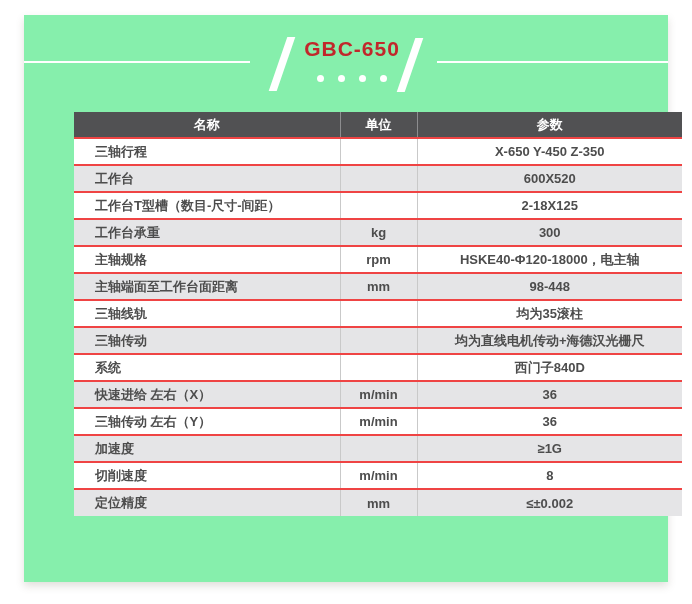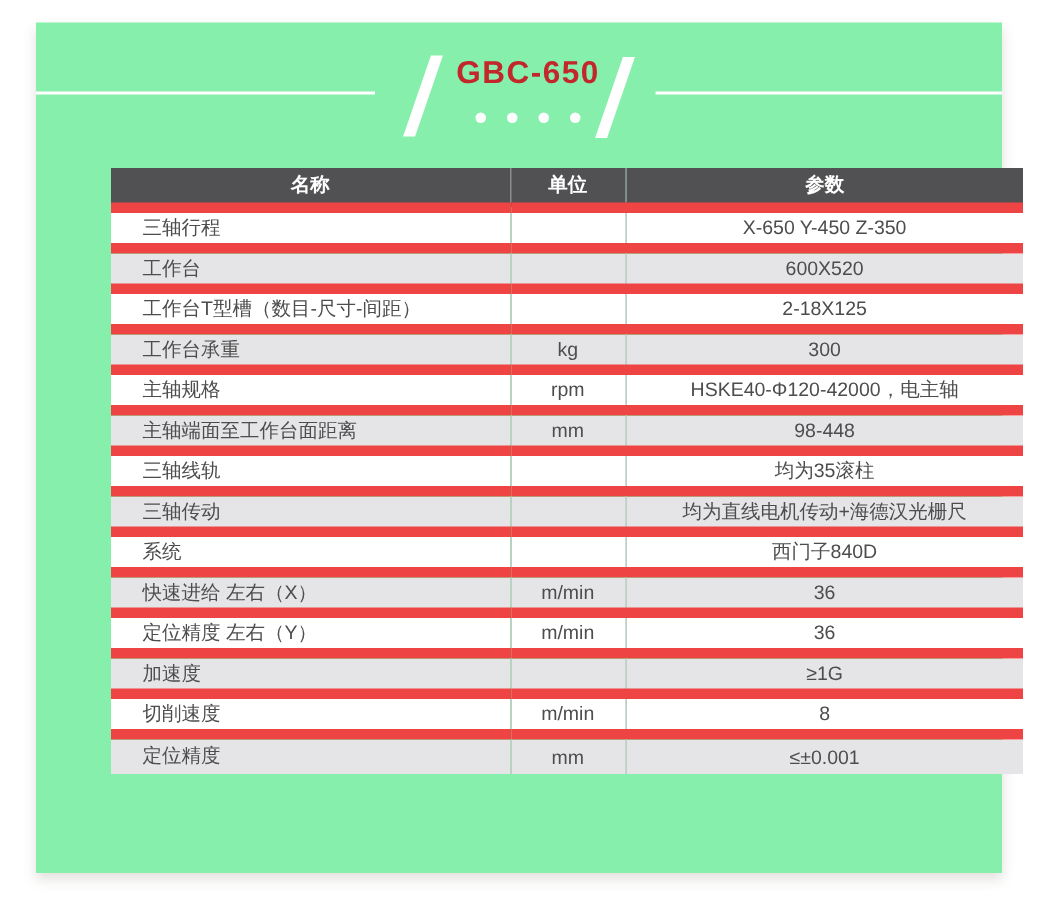--- a/index.html
+++ b/index.html
@@ -95,25 +95,26 @@
     color: #ffffff;
     font-weight: bold;
     font-size: 13px;
     height: 26px;
     text-align: center;
     border-left: 1px solid rgba(255,255,255,0.35);
   }
   thead th:first-child { border-left: none; }
   tbody td {
     height: 27px;
-    border-top: 7px solid #ef4444;
+    border-top: 2px solid #ef4444;
     border-left: 1px solid #c9c9c9;
     text-align: center;
     overflow: hidden;
     white-space: nowrap;
+    font-weight: bold;
   }
   tbody td:first-child {
     border-left: none;
     text-align: left;
     padding-left: 21px;
   }
   tbody tr:nth-child(odd)  td { background: #ffffff; }
   tbody tr:nth-child(even) td { background: #e5e5e7; }
 </style>
 </head>
@@ -175,21 +176,21 @@
 
   <tr>
     <td>工作台承重</td>
     <td>kg</td>
     <td>300</td>
   </tr>
 
   <tr>
     <td>主轴规格</td>
     <td>rpm</td>
-    <td>HSKE40-Φ120-42000，电主轴</td>
+    <td>HSKE40-Φ120-18000，电主轴</td>
   </tr>
 
   <tr>
     <td>主轴端面至工作台面距离</td>
     <td>mm</td>
     <td>98-448</td>
   </tr>
 
   <tr>
     <td>三轴线轨</td>
@@ -209,42 +210,42 @@
     <td>西门子840D</td>
   </tr>
 
   <tr>
     <td>快速进给 左右（X）</td>
     <td>m/min</td>
     <td>36</td>
   </tr>
 
   <tr>
-    <td>定位精度 左右（Y）</td>
+    <td>三轴传动 左右（Y）</td>
     <td>m/min</td>
     <td>36</td>
   </tr>
 
 
   <tr>
     <td>加速度</td>
     <td></td>
     <td>≥1G</td>
   </tr>
 
   <tr>
     <td>切削速度</td>
     <td>m/min</td>
     <td>8</td>
   </tr>
 
   <tr>
     <td>定位精度</td>
     <td>mm</td>
-    <td>≤±0.001</td>
+    <td>≤±0.002</td>
   </tr>
 
 </tbody>
       </table>
     </div>
 
   </div>
 </div>
 
 </body></html>

